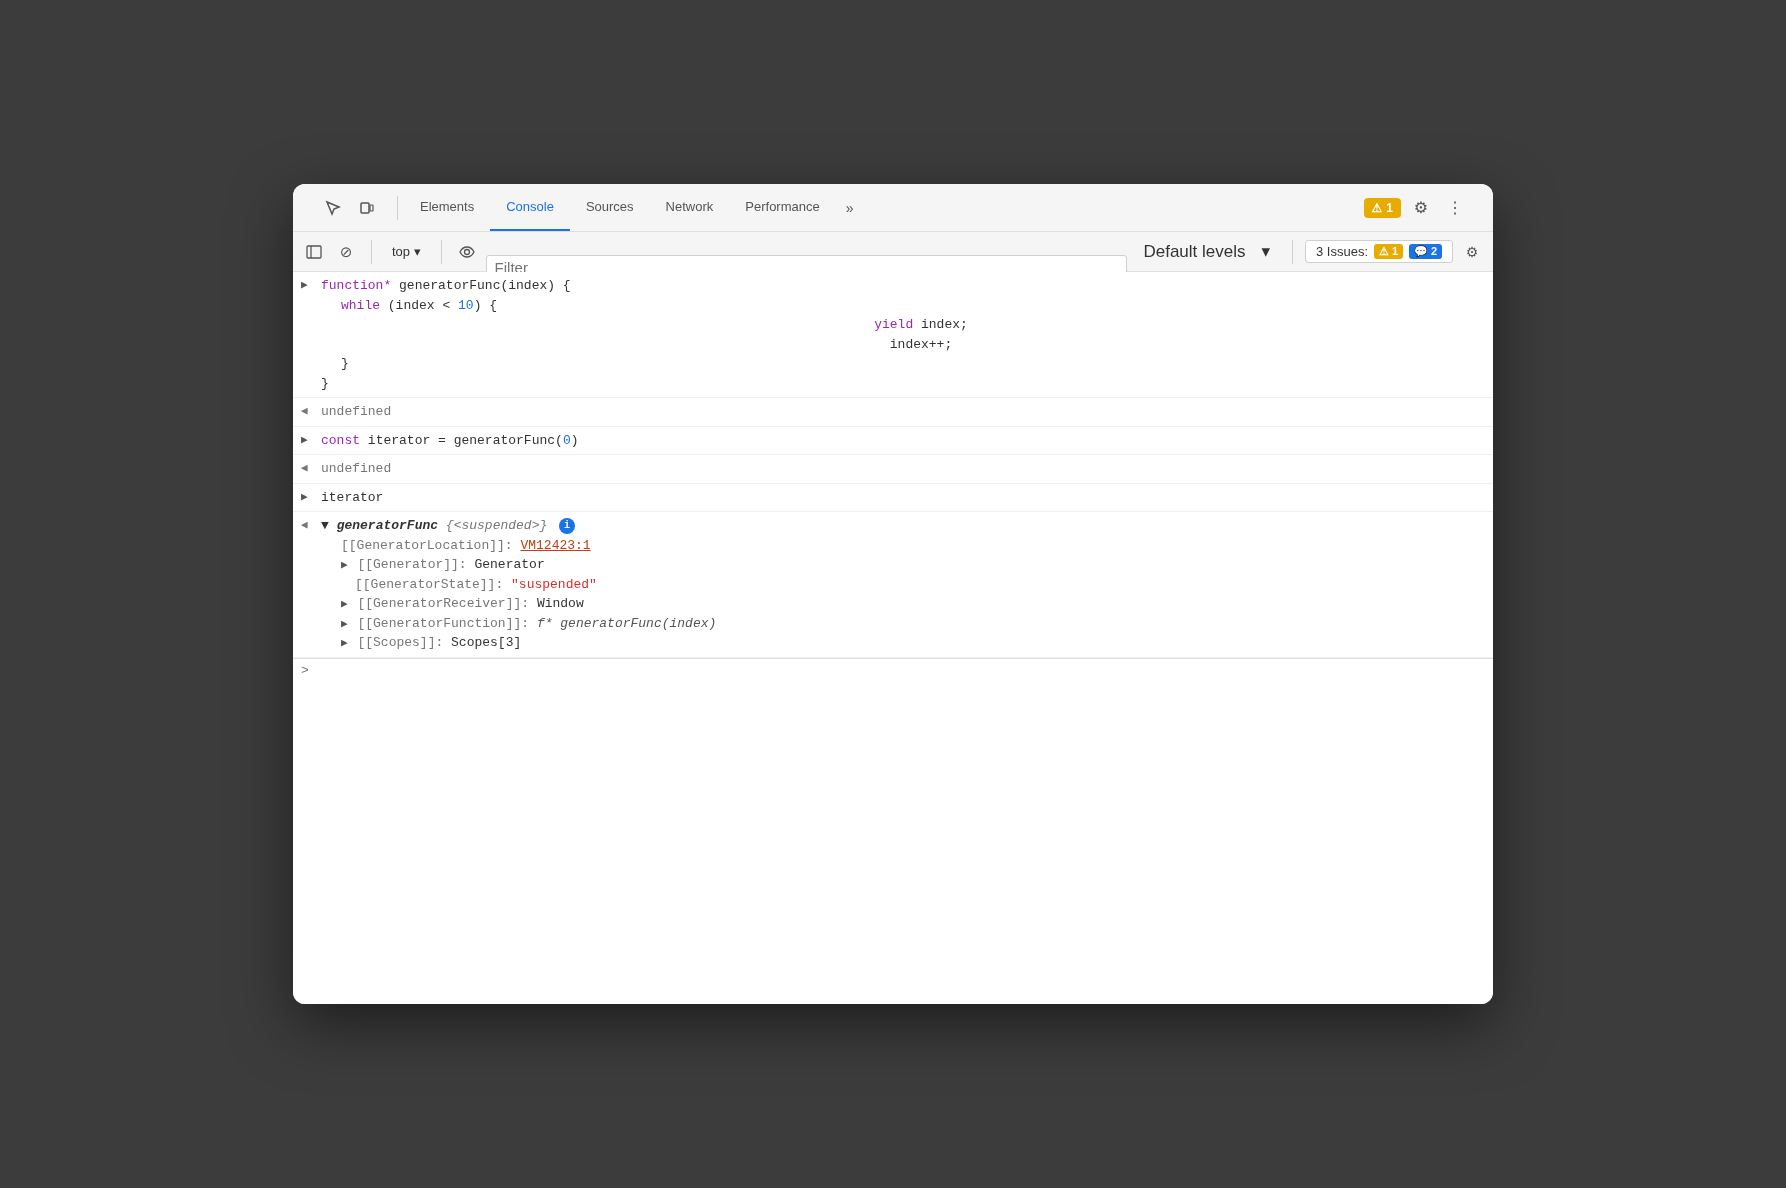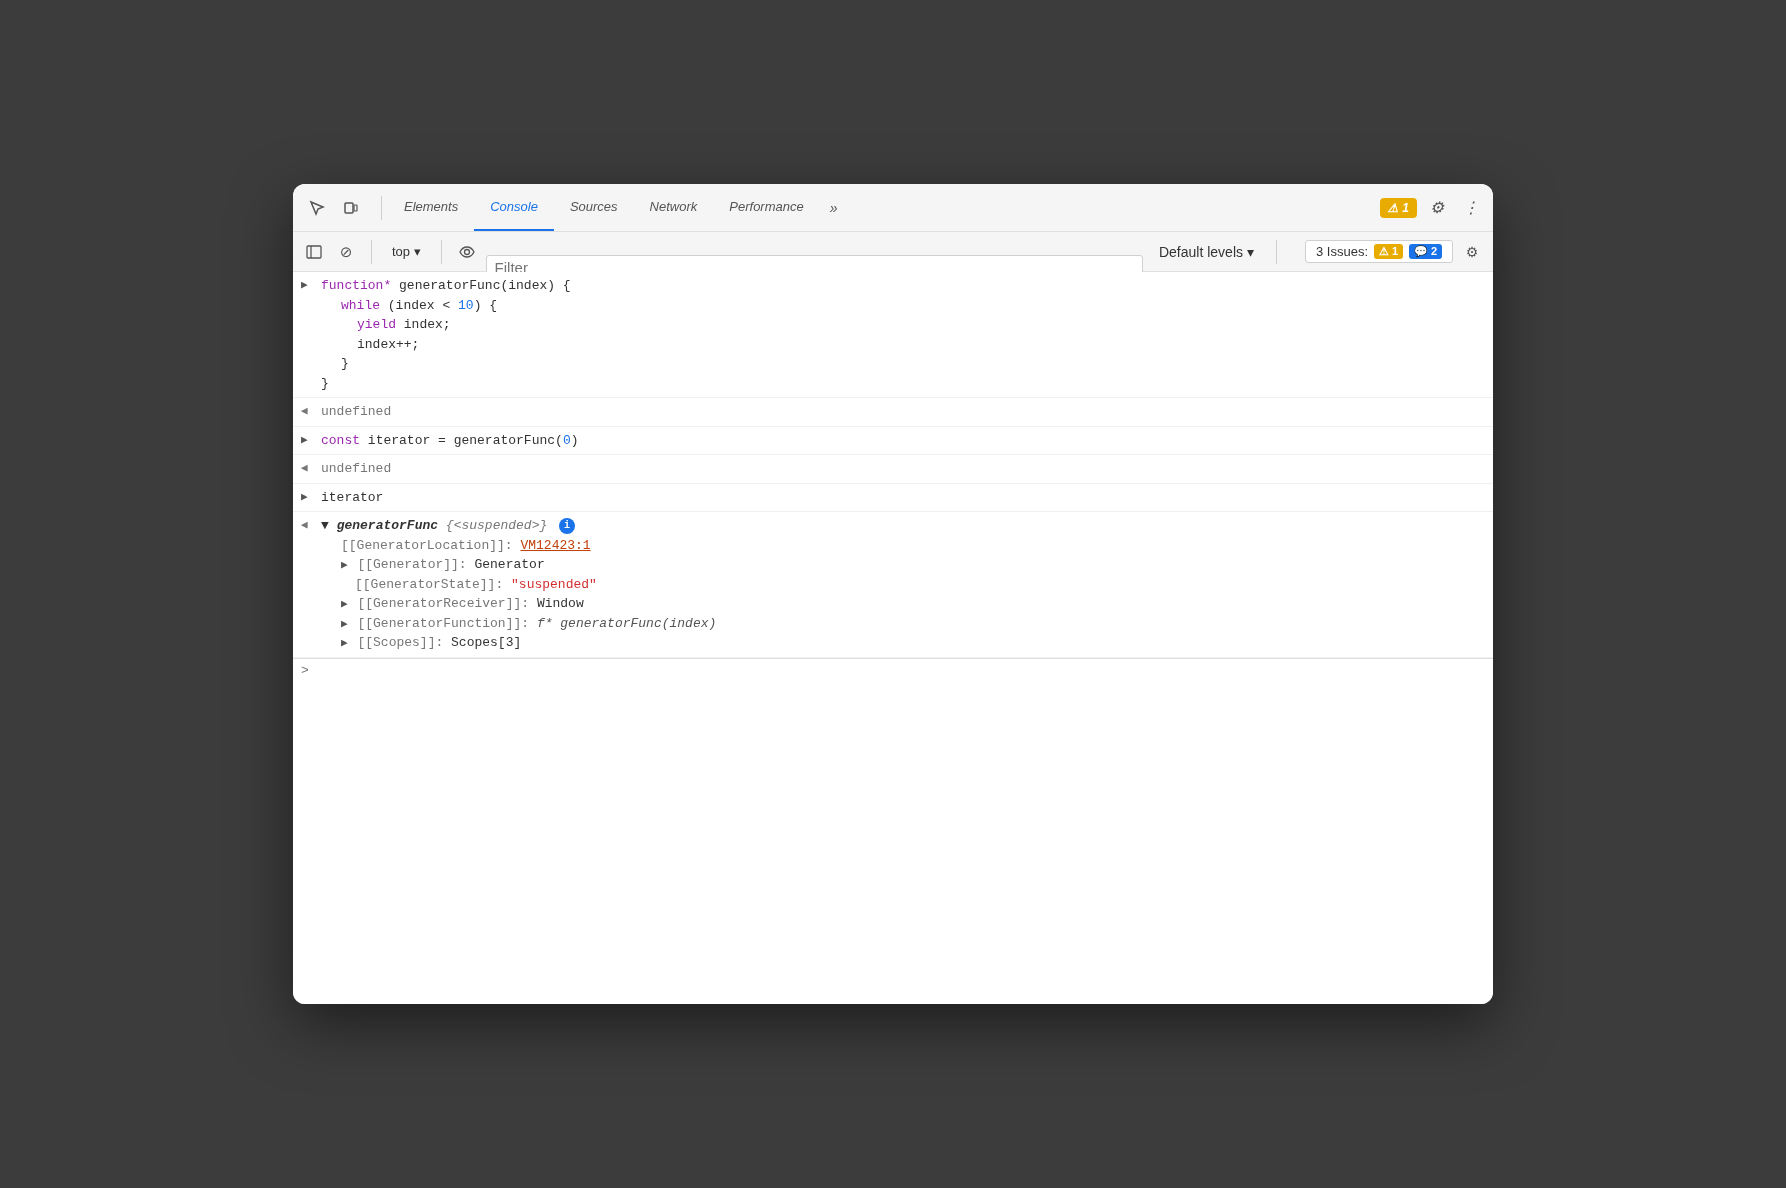--- a/index.html
+++ b/index.html
@@ -50,23 +50,22 @@
       color: #d0d0d0;
       font-size: 14px;
       font-weight: 500;
     }
     .toolbar {
       background: #f5f5f5;
       border-bottom: 1px solid #e0e0e0;
       display: flex;
       align-items: center;
       height: 48px;
-      padding: 0 8px;
+      padding: 0 24px;
       flex-shrink: 0;
-      font-style: italic;
     }
     .toolbar-icons {
       display: flex;
       align-items: center;
       gap: 2px;
       margin-right: 8px;
     }
     .icon-btn {
       width: 32px;
       height: 32px;
@@ -191,42 +190,41 @@
       padding: 0 8px;
       font-size: 15px;
       color: #333;
       background: white;
       outline: none;
       margin-top: 32px;
     }
     .default-levels-btn {
       display: flex;
       align-items: center;
-      gap: 4px;
+      gap: 16px;
       padding: 3px 10px;
       border-radius: 3px;
       cursor: pointer;
-      font-size: 14px;
+      font-size: 17px;
       color: #333;
       background: transparent;
       border: none;
       white-space: nowrap;
     }
     .issues-btn {
       display: flex;
       align-items: center;
       gap: 6px;
       padding: 3px 10px;
       border: 1px solid #d0d0d0;
       border-radius: 3px;
       cursor: pointer;
       font-size: 13px;
       color: #333;
       background: white;
-      margin-left: 16px;
     }
     .badge-warn {
       background: #e8ab00;
       color: white;
       border-radius: 3px;
       padding: 1px 5px;
       font-size: 11px;
       font-weight: 600;
     }
     .badge-info {
@@ -314,21 +312,21 @@
       height: 16px;
       background: #1a73e8;
       color: white;
       border-radius: 50%;
       font-size: 10px;
       font-weight: bold;
       margin-left: 4px;
       vertical-align: middle;
     }
     .indent-1 { margin-left: 20px; }
-    .indent-2 { margin-left: 36px; }
+    .indent-2 { margin-left: 36px; text-align: center; }
     .left-arrow { color: #777; font-size: 11px; }
   </style>
 </head>
 <body>
 
 <div class="devtools-window">
 
 
   <div class="toolbar">
     <div class="toolbar-icons">

